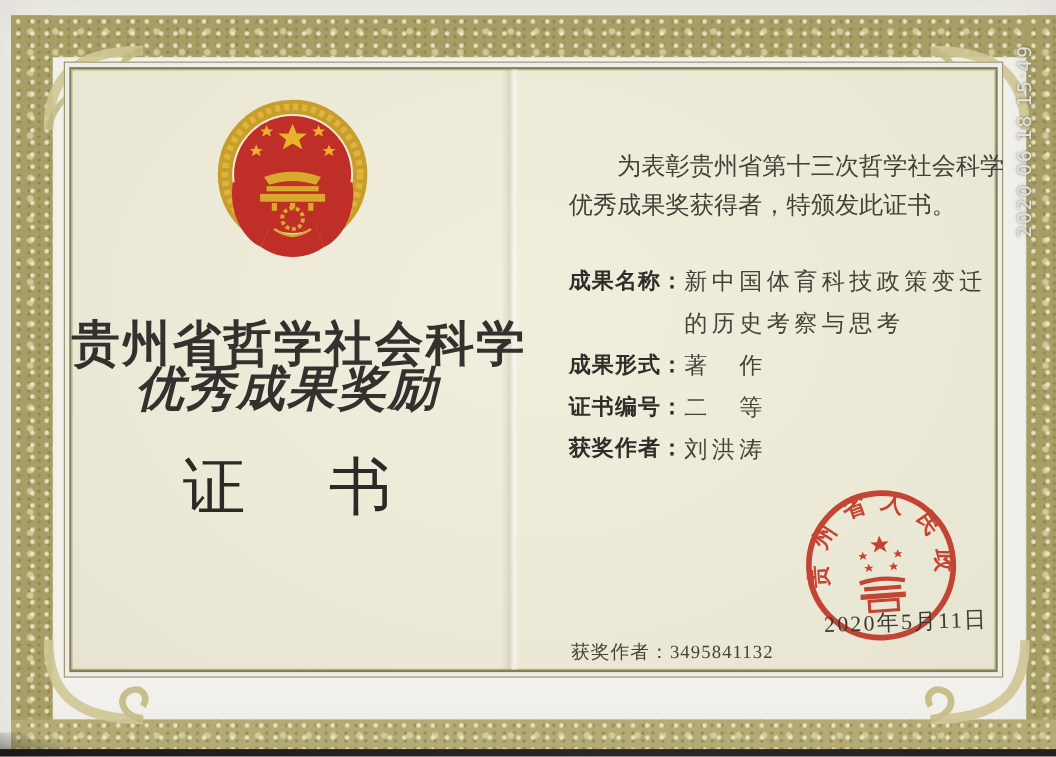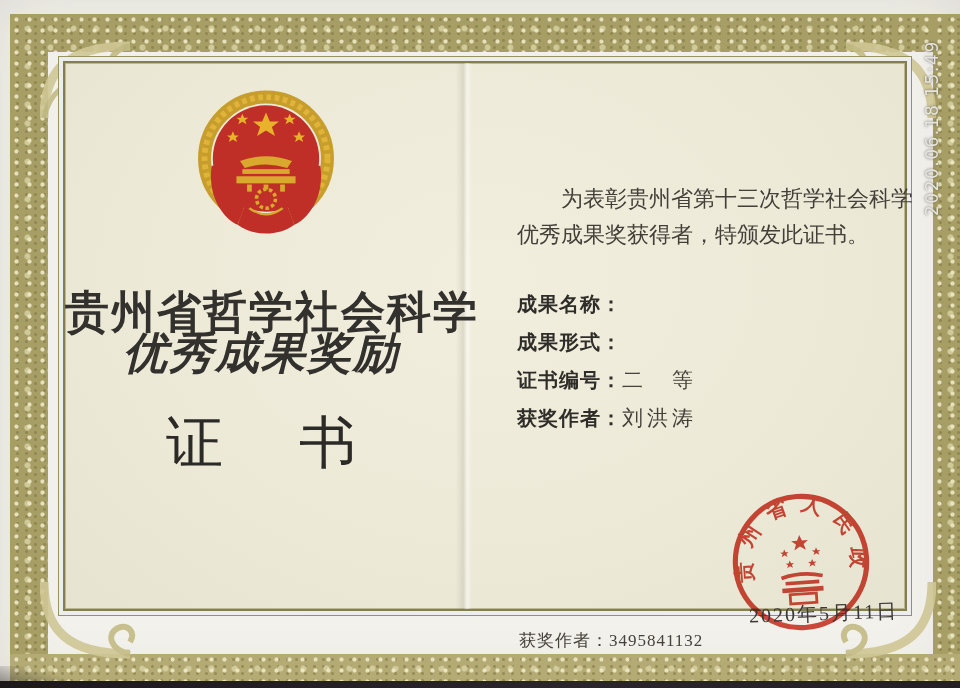--- a/index.html
+++ b/index.html
@@ -44,21 +44,21 @@
   .page-left{position:absolute;left:0;top:0;width:392px;height:100%;text-align:center;}
   .emblem{position:absolute;left:130px;top:27px;width:142px;height:156px;}
   .title{position:absolute;left:0;width:100%;
     font-weight:bold;color:#33312e;font-size:44px;letter-spacing:2px;white-space:nowrap;}
   .title1{top:220px;}
   .title2{top:261px;font-style:italic;}
   .certword{position:absolute;left:0;top:342px;width:100%;
     font-family:"Liberation Sans", sans-serif;font-weight:400;color:#2b2a27;
     font-size:57px;letter-spacing:30px;text-indent:30px;white-space:nowrap;}
   
-  .page-right{position:absolute;left:398px;top:0;right:0;bottom:0;color:#3c3a36;margin-top:48px;}
+  .page-right{position:absolute;left:398px;top:0;right:0;bottom:0;color:#3c3a36;}
   .intro{position:absolute;left:54px;top:70px;width:404px;
     font-size:22px;line-height:36px;text-indent:2em;color:#434039;margin:0;}
   .fields{position:absolute;left:54px;top:174px;width:400px;}
   .frow{display:flex;align-items:flex-start;}
   .flabel{flex:none;font-weight:bold;font-size:20px;letter-spacing:1px;
     line-height:38px;color:#2f2d29;white-space:nowrap;}
   .fvalue{font-size:21px;letter-spacing:4px;line-height:38px;color:#45423b;width:312px;}
   .seal{position:absolute;left:263px;top:376px;width:150px;height:150px;
     mix-blend-mode:multiply;opacity:.92;transform:rotate(-4deg);}
   .date{position:absolute;left:286px;top:489px;font-size:20px;letter-spacing:2px;
@@ -137,23 +137,25 @@
         <div class="title title2">优秀成果奖励</div>
         <div class="certword">证 书</div>
       </div>
 
       <div class="page-right">
         <p class="intro">为表彰贵州省第十三次哲学社会科学优秀成果奖获得者，特颁发此证书。</p>
 
         <div class="fields">
           <div class="frow">
             <span class="flabel">成果名称：</span>
+            <span class="fvalue">新中国体育科技政策变迁的历史考察与思考</span>
           </div>
           <div class="frow">
             <span class="flabel">成果形式：</span>
+            <span class="fvalue">著　作</span>
           </div>
           <div class="frow">
             <span class="flabel">证书编号：</span>
             <span class="fvalue">二　等</span>
           </div>
           <div class="frow">
             <span class="flabel">获奖作者：</span>
             <span class="fvalue">刘洪涛</span>
           </div>
         </div>

